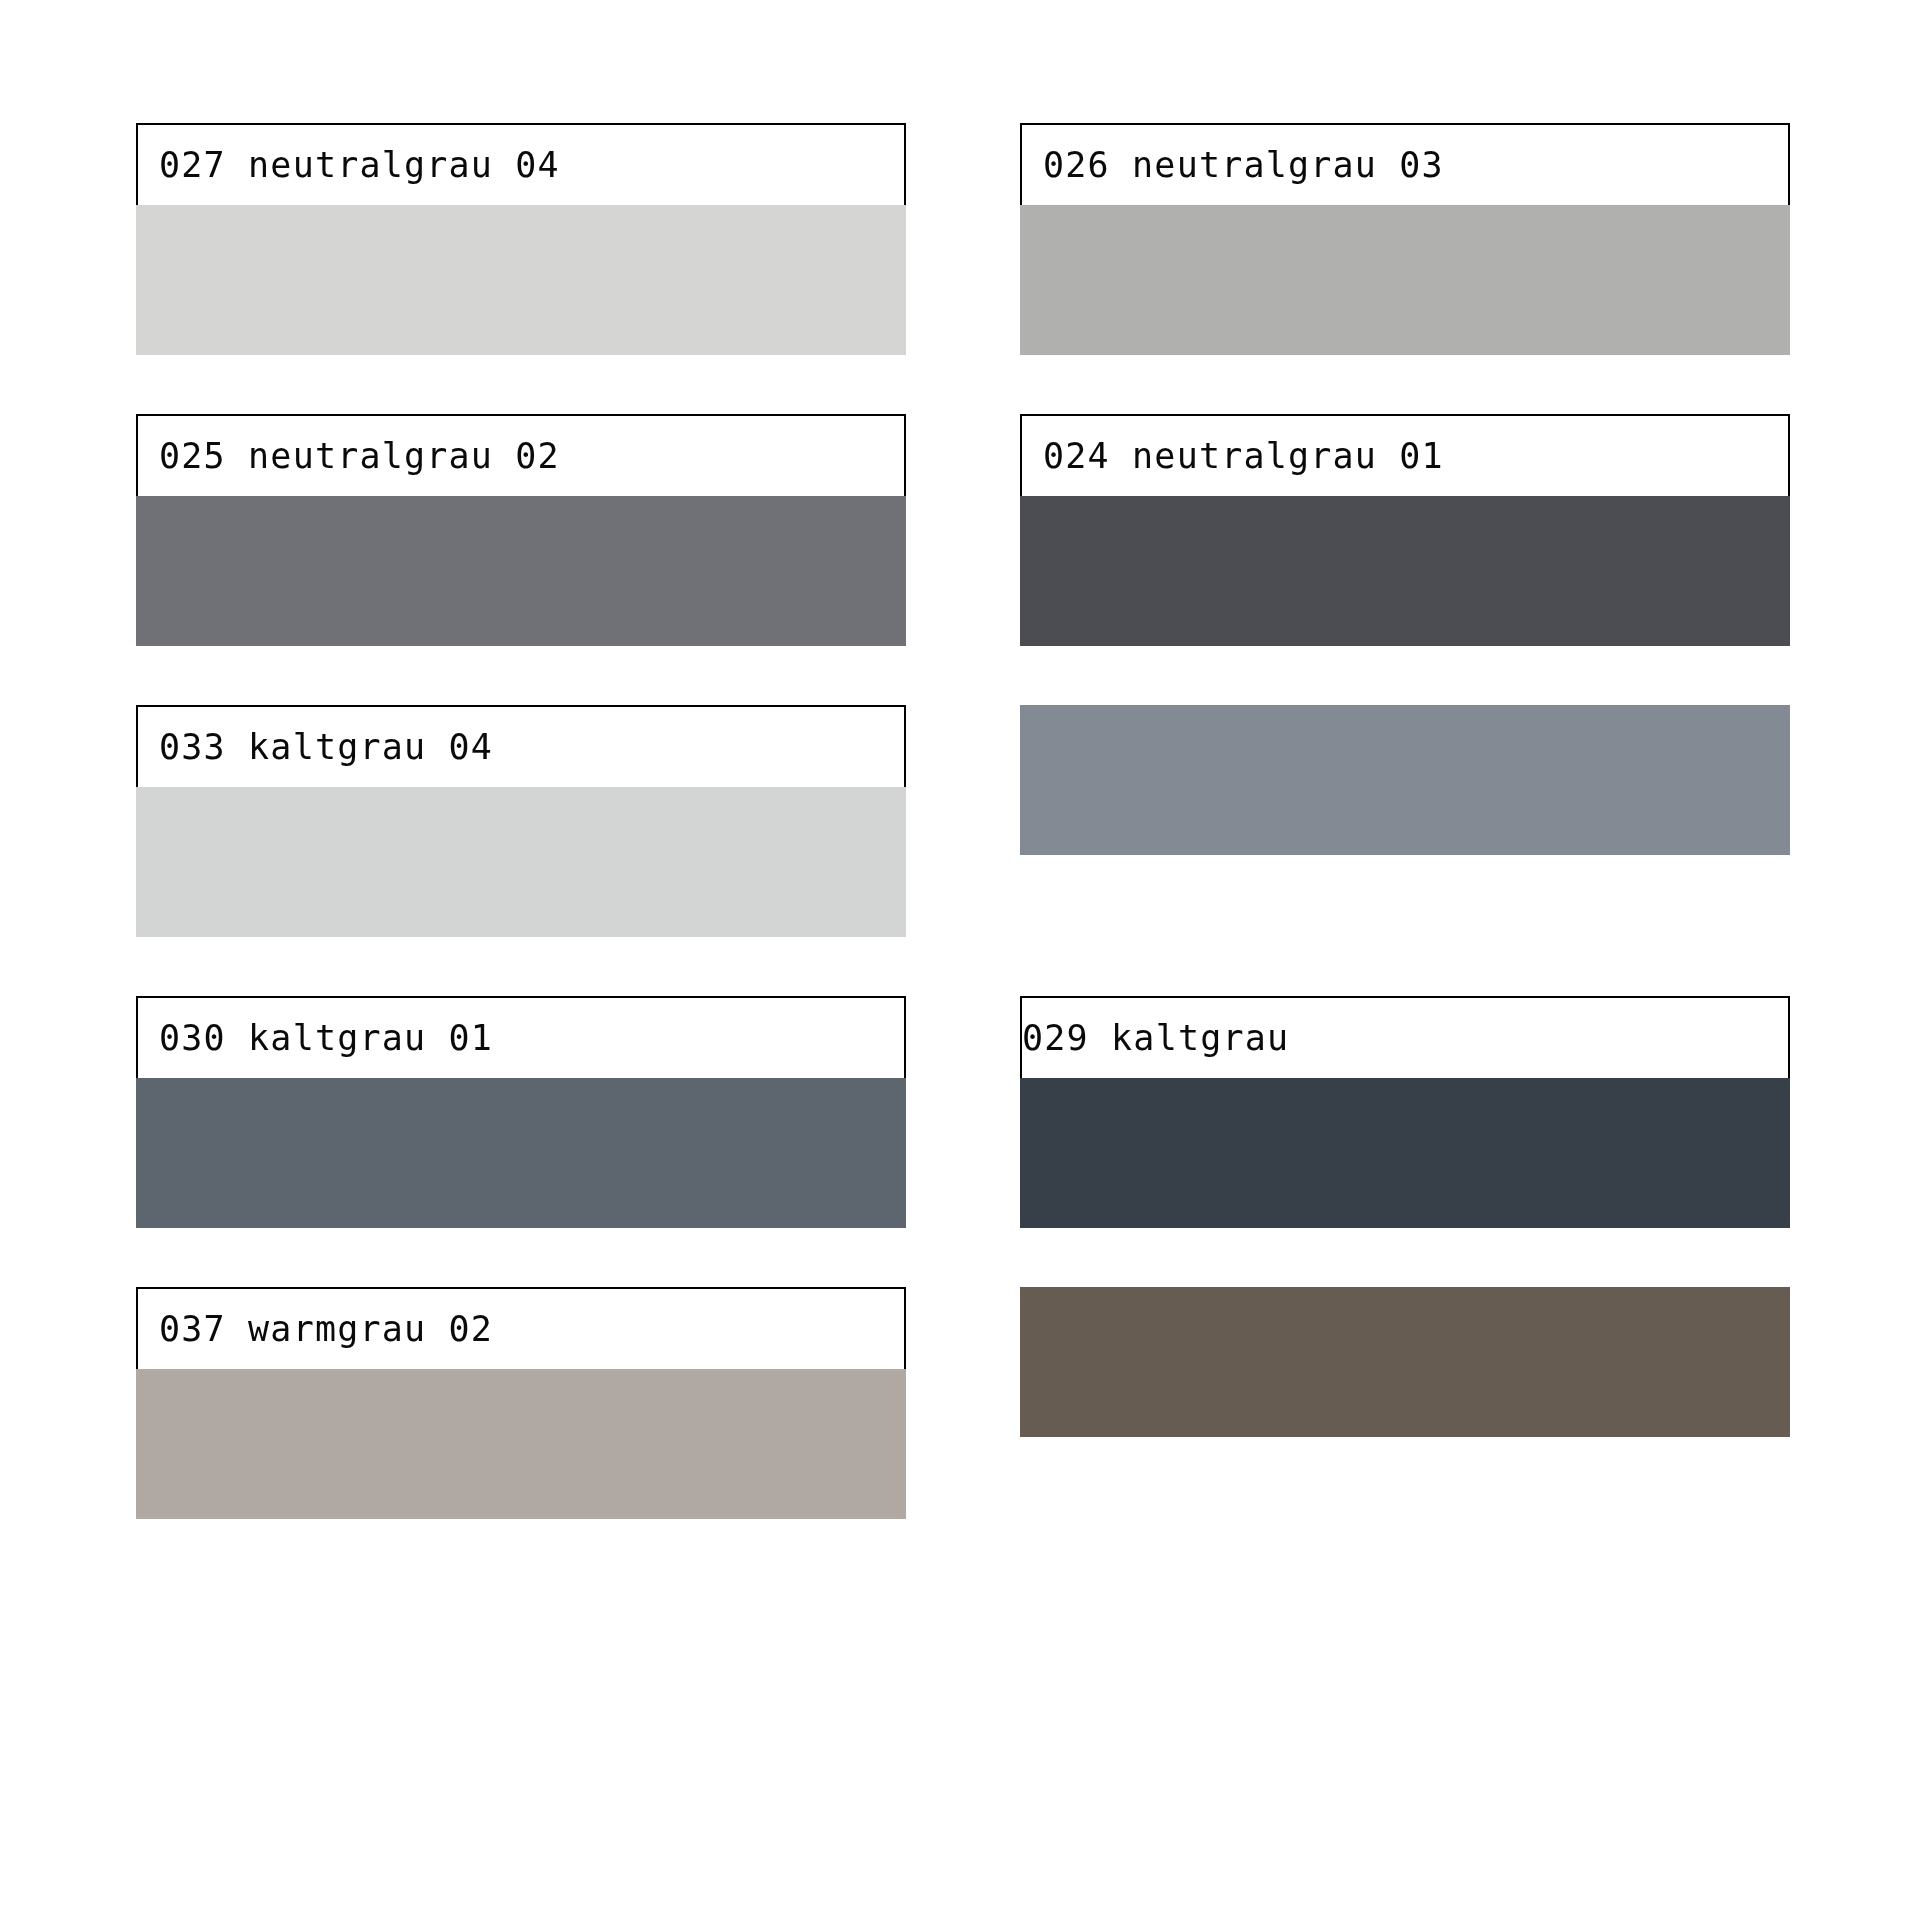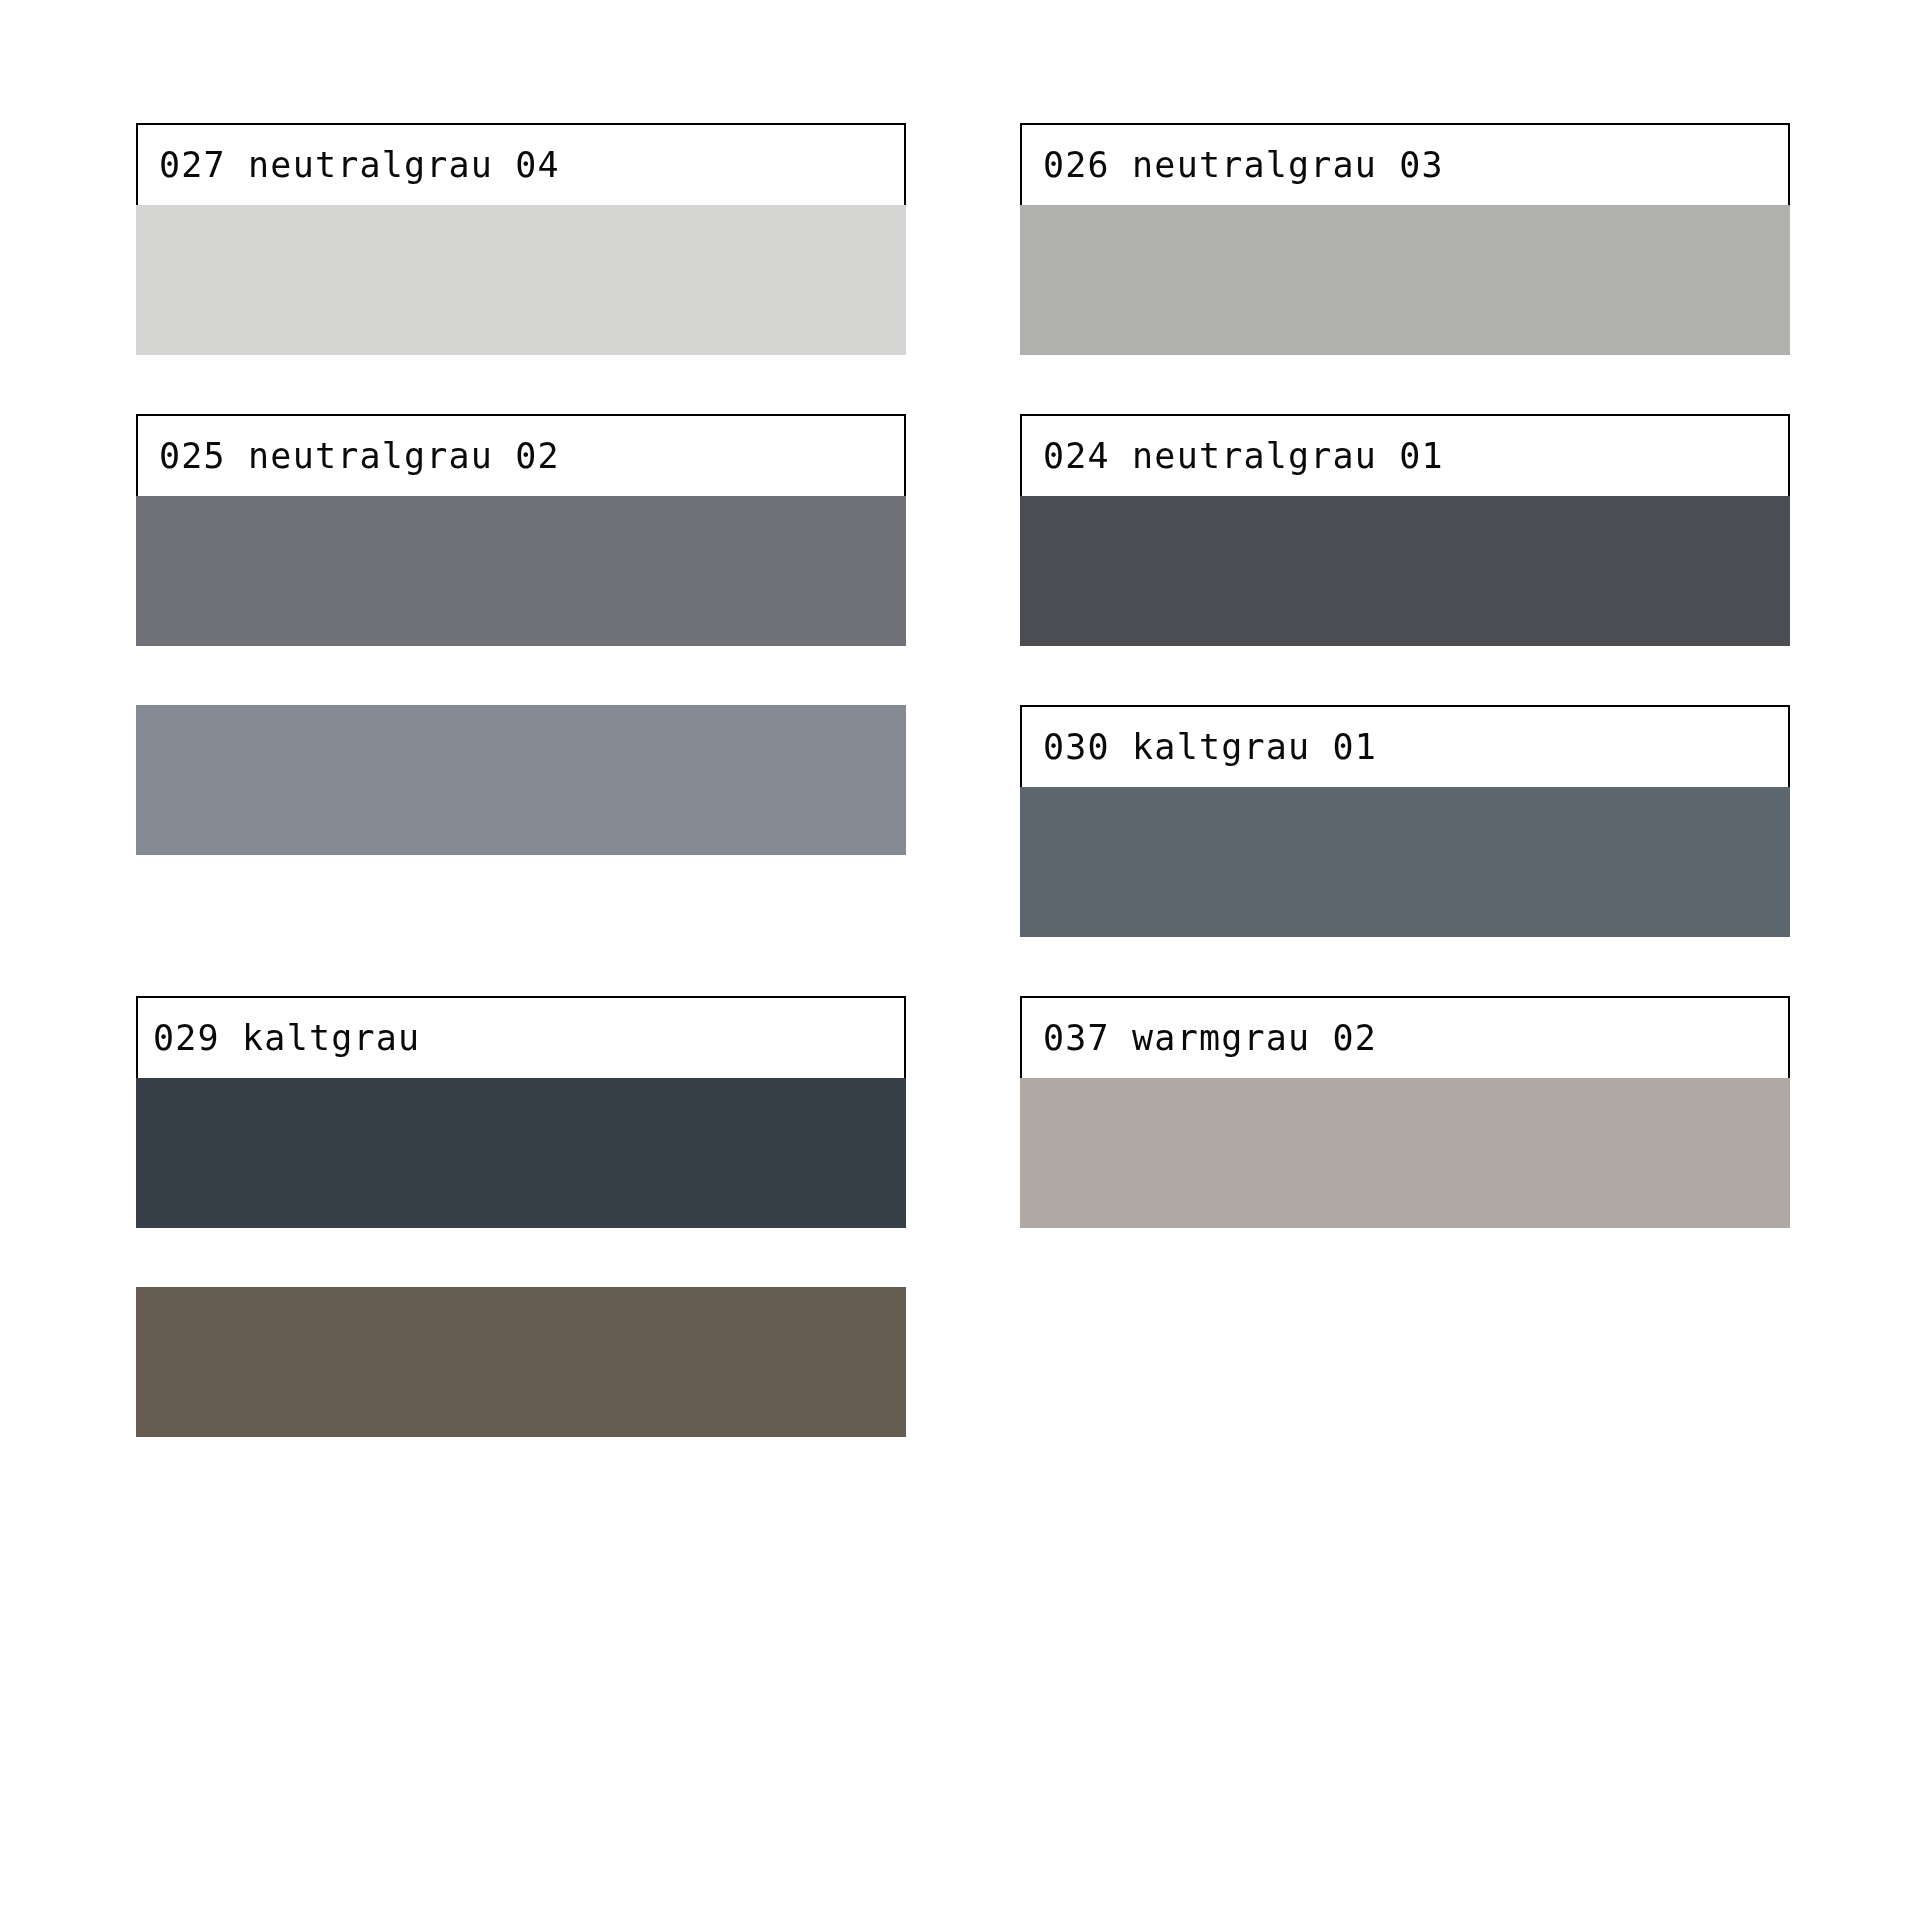--- a/index.html
+++ b/index.html
@@ -46,21 +46,21 @@
     border: 2.3px solid #000000;
     border-bottom: none;
     background: #ffffff;
     display: flex;
     align-items: center;
     padding-left: 21px;
     overflow: hidden;
   }
 
   .swatch-card.flush .swatch-label-box {
-    padding-left: 15px;
+    padding-left: 0;
   }
 
   .swatch-label-text {
     font-family: "DejaVu Sans Mono", "Liberation Mono", monospace;
     font-size: 35px;
     line-height: 1;
     letter-spacing: 1.2px;
     color: #0a0a0a;
     white-space: nowrap;
   }
@@ -98,20 +98,26 @@
         </div>
         <div class="swatch-color" style="background-color: rgb(112, 113, 118);"></div>
       </div>
       <div class="swatch-card">
         <div class="swatch-label-box">
           <span class="swatch-label-text">024 neutralgrau 01</span>
         </div>
         <div class="swatch-color" style="background-color: rgb(76, 77, 83);"></div>
       </div>
       <div class="swatch-card">
+        <div class="swatch-label-box">
+          <span class="swatch-label-text">033 kaltgrau 04</span>
+        </div>
+        <div class="swatch-color" style="background-color: rgb(210, 213, 212);"></div>
+      </div>
+      <div class="swatch-card">
         <div class="swatch-color" style="background-color: rgb(131, 138, 147);"></div>
       </div>
       <div class="swatch-card">
         <div class="swatch-label-box">
           <span class="swatch-label-text">030 kaltgrau 01</span>
         </div>
         <div class="swatch-color" style="background-color: rgb(93, 102, 111);"></div>
       </div>
       <div class="swatch-card flush">
         <div class="swatch-label-box">

